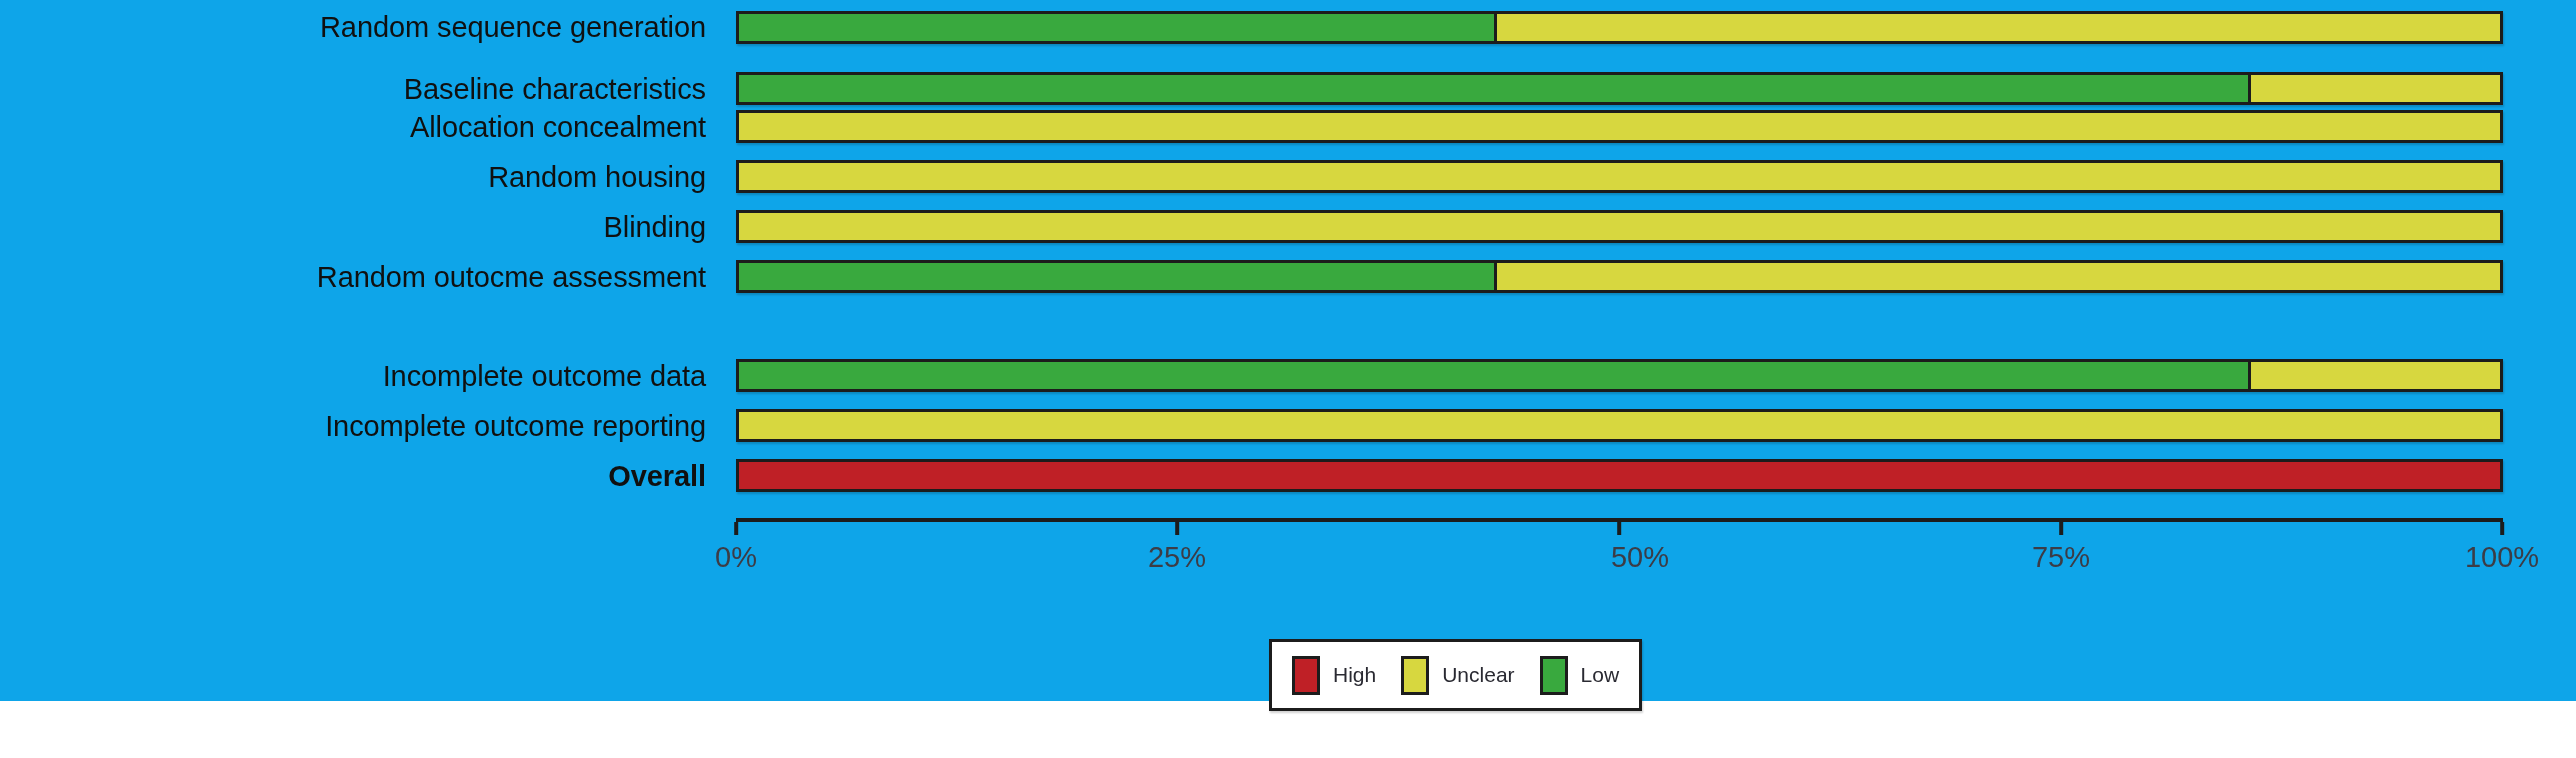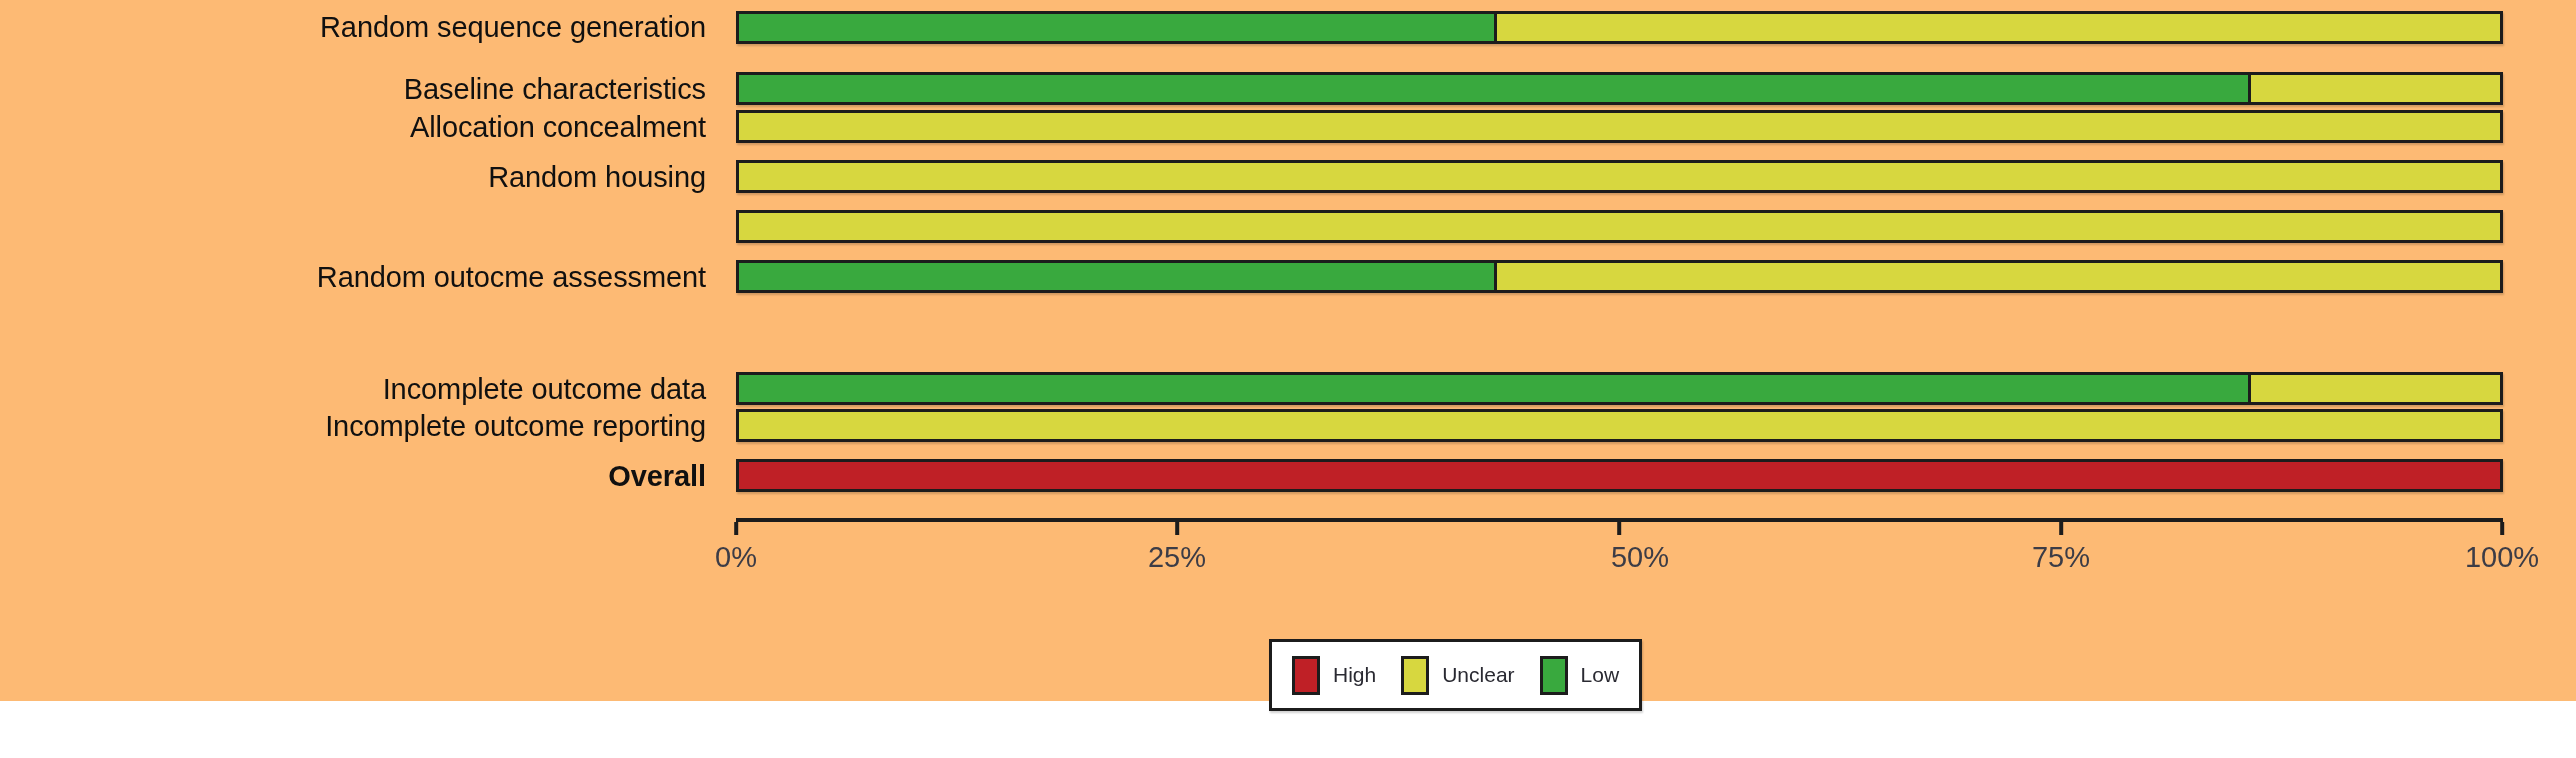--- a/index.html
+++ b/index.html
@@ -12,21 +12,21 @@
     height: 759px;
     font-family: "Liberation Sans", sans-serif;
     color: #1a1a1a;
     overflow: hidden;
   }
 
   #figure {
     position: relative;
     width: 2576px;
     height: 701px;
-    background: #fdba74;
+    background: #0ea5e9;
   }
 
   
   #plot {
     position: absolute;
     left: 0;
     top: 0;
     width: 2576px;
     height: 520px;
   }
@@ -164,32 +164,33 @@
           <div class="seg" title="Unclear 100%" style="width: 100%; background: rgb(215, 215, 63);"></div>
         </div>
       </div>
       <div class="row" style="top: 152px; padding-left: 6px;">
         <div class="row-label">Random housing</div>
         <div class="bar-track">
           <div class="seg" title="Unclear 100%" style="width: 100%; background: rgb(215, 215, 63);"></div>
         </div>
       </div>
       <div class="row" style="top: 202px;">
+        <div class="row-label">Blinding</div>
         <div class="bar-track">
           <div class="seg" title="Unclear 100%" style="width: 100%; background: rgb(215, 215, 63);"></div>
         </div>
       </div>
       <div class="row" style="top: 252px;">
         <div class="row-label">Random outocme assessment</div>
         <div class="bar-track">
           <div class="seg" title="Low 42.86%" style="width: 42.86%; background: rgb(57, 169, 62);"></div>
           <div class="seg" title="Unclear 57.14%" style="width: 57.14%; background: rgb(215, 215, 63);"></div>
         </div>
       </div>
-      <div class="row" style="top: 364px;">
+      <div class="row" style="top: 351px;">
         <div class="row-label">Incomplete outcome data</div>
         <div class="bar-track">
           <div class="seg" title="Low 85.71%" style="width: 85.71%; background: rgb(57, 169, 62);"></div>
           <div class="seg" title="Unclear 14.29%" style="width: 14.29%; background: rgb(215, 215, 63);"></div>
         </div>
       </div>
       <div class="row" style="top: 401px;">
         <div class="row-label">Incomplete outcome reporting</div>
         <div class="bar-track">
           <div class="seg" title="Unclear 100%" style="width: 100%; background: rgb(215, 215, 63);"></div>

